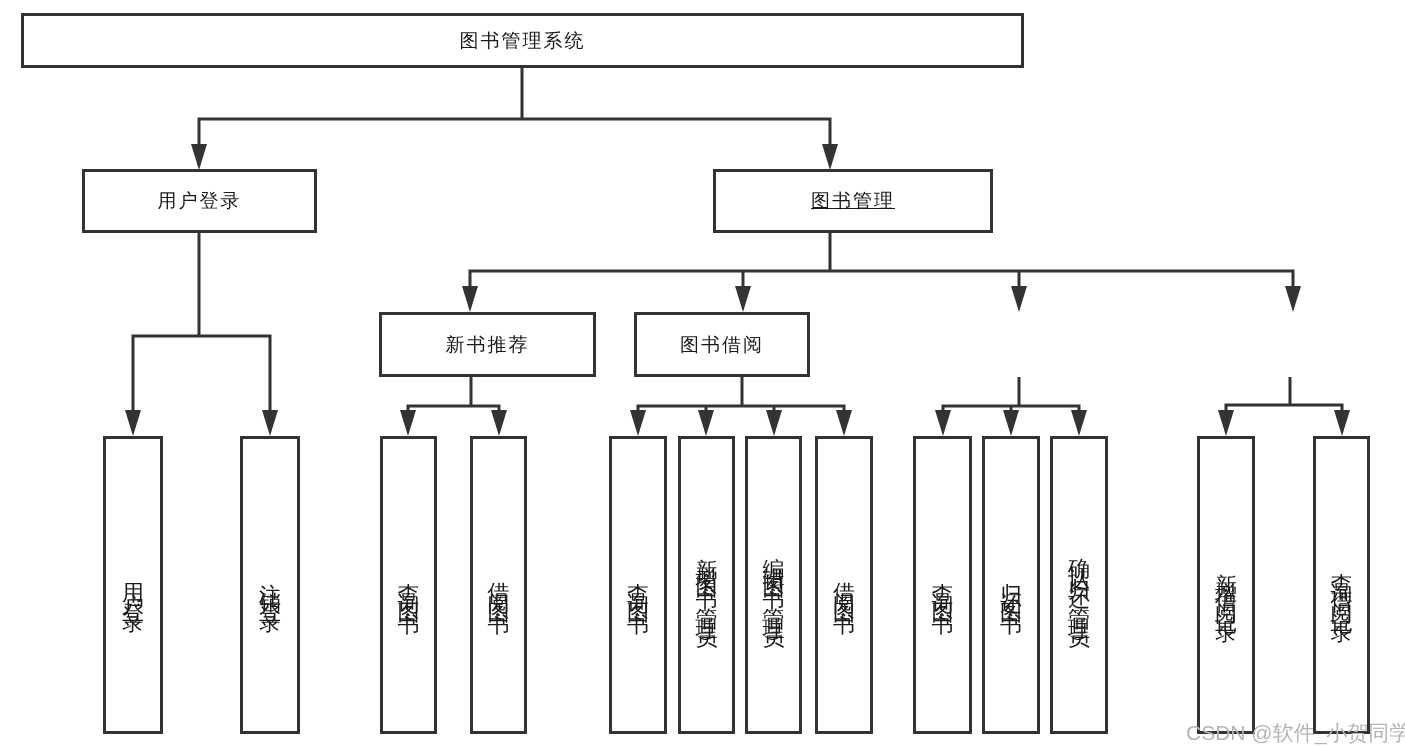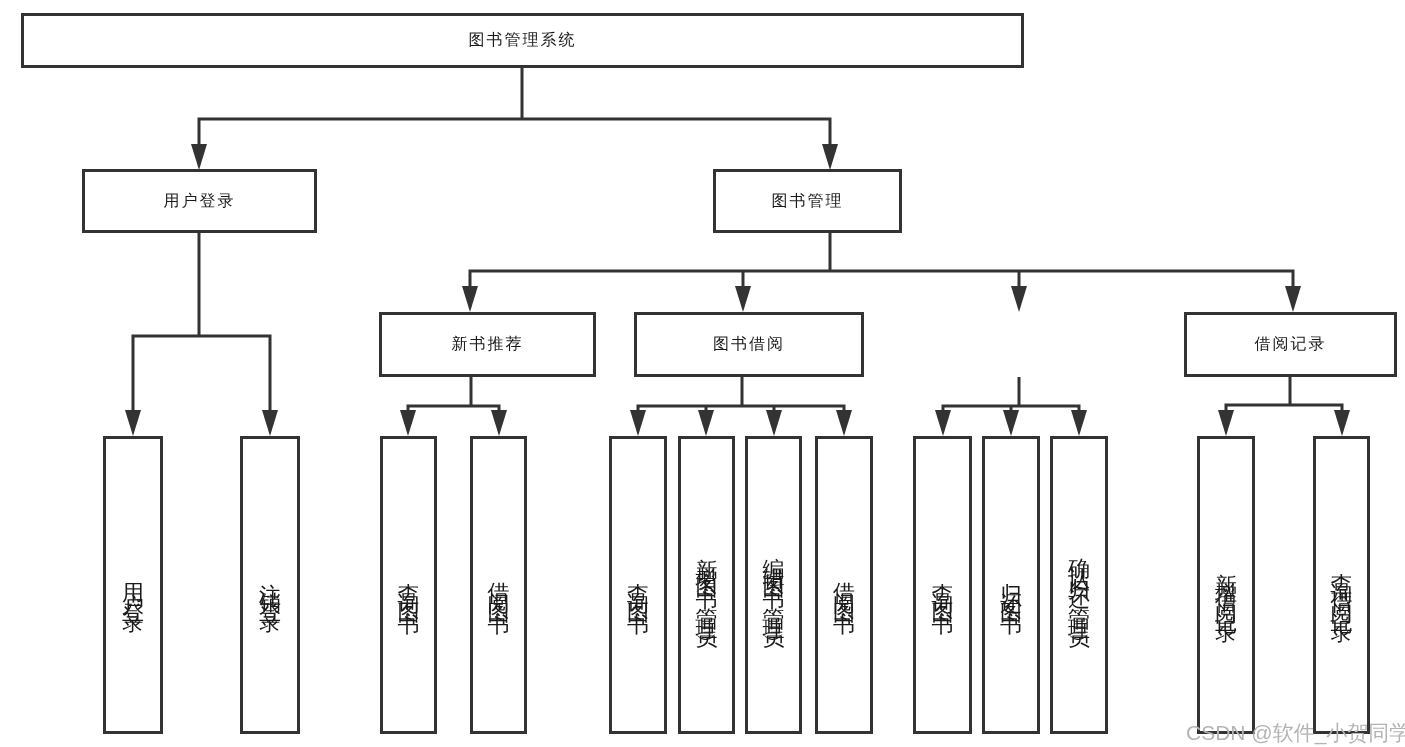--- a/index.html
+++ b/index.html
@@ -24,40 +24,40 @@
   .box{
     position:absolute;
     background:#ffffff;
     border:3px solid var(--line);
     display:flex;
     align-items:center;
     justify-content:center;
     text-align:center;
   }
   .label-h{
-    font-size:16px;
+    font-size:19px;
     letter-spacing:2px;
     color:var(--text);
     white-space:nowrap;
   }
   .label-v{
     writing-mode:vertical-rl;
     text-orientation:mixed;
     font-size:22px;
     letter-spacing:10px;
     line-height:1;
     color:var(--text);
     white-space:nowrap;
   }
   
   .n-root   {left:21px;  top:13px;  width:1003px; height:55px;}
   .n-l2-0   {left:82px;  top:169px; width:235px;  height:64px;}
-  .n-l2-1   {left:713px; top:169px; width:189px;  height:64px;}
+  .n-l2-1   {left:713px; top:169px; width:280px;  height:64px;text-decoration:underline;}
   .n-l3-0   {left:363px; top:312px; width:217px;  height:65px;margin-left:16px;}
-  .n-l3-1   {left:634px; top:312px; width:230px;  height:65px;}
+  .n-l3-1   {left:634px; top:312px; width:176px;  height:65px;}
   .n-l3-2   {left:910px; top:312px; width:218px;  height:65px;}
   .n-l3-3   {left:1184px;top:312px; width:213px;  height:65px;}
   .n-leaf-0 {left:103px; top:436px; width:60px;   height:298px;}
   .n-leaf-1 {left:240px; top:436px; width:60px;   height:298px;}
   .n-leaf-2 {left:380px; top:436px; width:57px;   height:298px;}
   .n-leaf-3 {left:470px; top:436px; width:57px;   height:298px;}
   .n-leaf-4 {left:609px; top:436px; width:58px;   height:298px;}
   .n-leaf-5 {left:678px; top:436px; width:57px;   height:298px;}
   .n-leaf-6 {left:745px; top:436px; width:57px;   height:298px;}
   .n-leaf-7 {left:815px; top:436px; width:58px;   height:298px;}
@@ -145,23 +145,20 @@
   <div class="box n-l2-1">
     <span class="label-h">图书管理</span>
   </div>
 
   <div class="box n-l3-0">
     <span class="label-h">新书推荐</span>
   </div>
   <div class="box n-l3-1">
     <span class="label-h">图书借阅</span>
   </div>
-  <div class="box n-l3-3">
-    <span class="label-h">借阅记录</span>
-  </div>
 
   <div class="box n-leaf-0">
     <span class="label-v">用户登录</span>
   </div>
   <div class="box n-leaf-1">
     <span class="label-v">注销登录</span>
   </div>
   <div class="box n-leaf-2">
     <span class="label-v">查询图书</span>
   </div>

